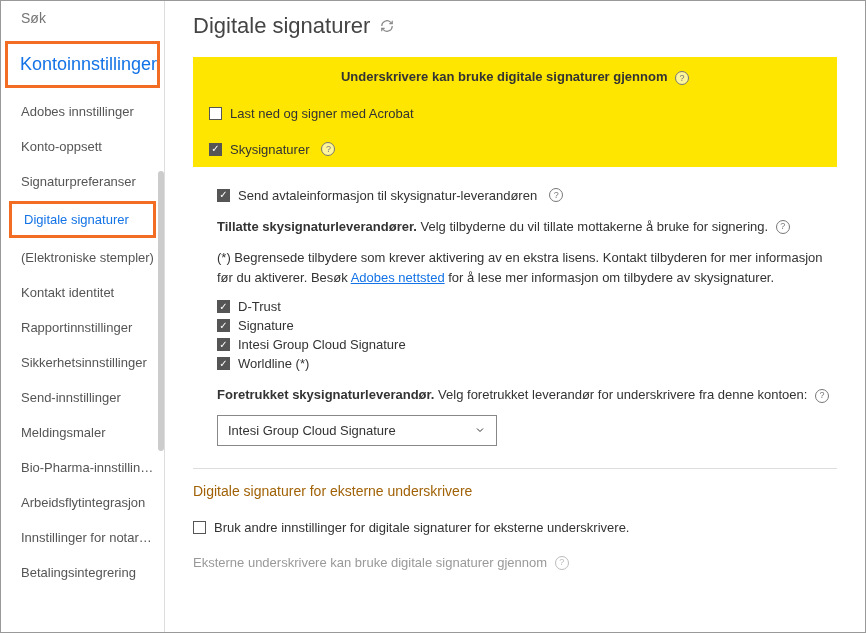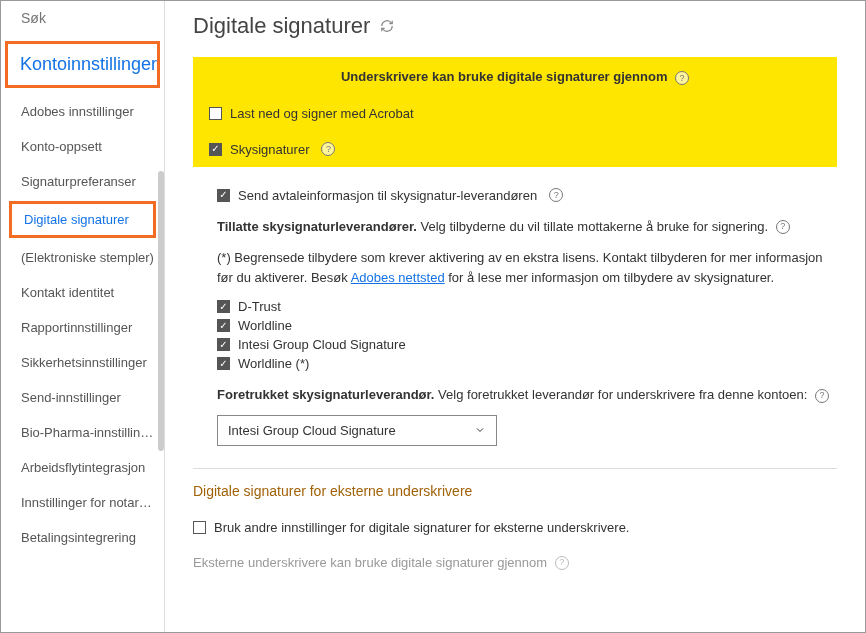--- a/index.html
+++ b/index.html
@@ -204,20 +204,21 @@
     <ul class="nav-list">
       <li class="nav-item">Adobes innstillinger</li>
       <li class="nav-item">Konto-oppsett</li>
       <li class="nav-item">Signaturpreferanser</li>
       <li class="nav-item active">Digitale signaturer</li>
       <li class="nav-item">(Elektroniske stempler)</li>
       <li class="nav-item">Kontakt identitet</li>
       <li class="nav-item">Rapportinnstillinger</li>
       <li class="nav-item">Sikkerhetsinnstillinger</li>
       <li class="nav-item">Send-innstillinger</li>
+      <li class="nav-item">Meldingsmaler</li>
       <li class="nav-item">Bio-Pharma-innstillinger</li>
       <li class="nav-item">Arbeidsflytintegrasjon</li>
       <li class="nav-item">Innstillinger for notarial...</li>
       <li class="nav-item">Betalingsintegrering</li>
     </ul>
     <div class="scrollbar-track"></div>
   </aside>
 
   <main class="main">
     <div class="page-title-row">
@@ -261,21 +262,21 @@
         <span>(*) Begrensede tilbydere som krever aktivering av en ekstra lisens. Kontakt tilbyderen for mer informasjon før du aktiverer. Besøk </span><a class="link">Adobes nettsted</a><span> for å lese mer informasjon om tilbydere av skysignaturer.</span>
       </p>
 
       <div class="provider-list">
         <div class="check-row">
           <span class="checkbox checked"></span>
           <span>D-Trust</span>
         </div>
         <div class="check-row">
           <span class="checkbox checked"></span>
-          <span>Worldline</span>
+          <span>Signature</span>
         </div>
         <div class="check-row">
           <span class="checkbox checked"></span>
           <span>Intesi Group Cloud Signature</span>
         </div>
         <div class="check-row">
           <span class="checkbox checked"></span>
           <span>Worldline (*)</span>
         </div>
       </div>

